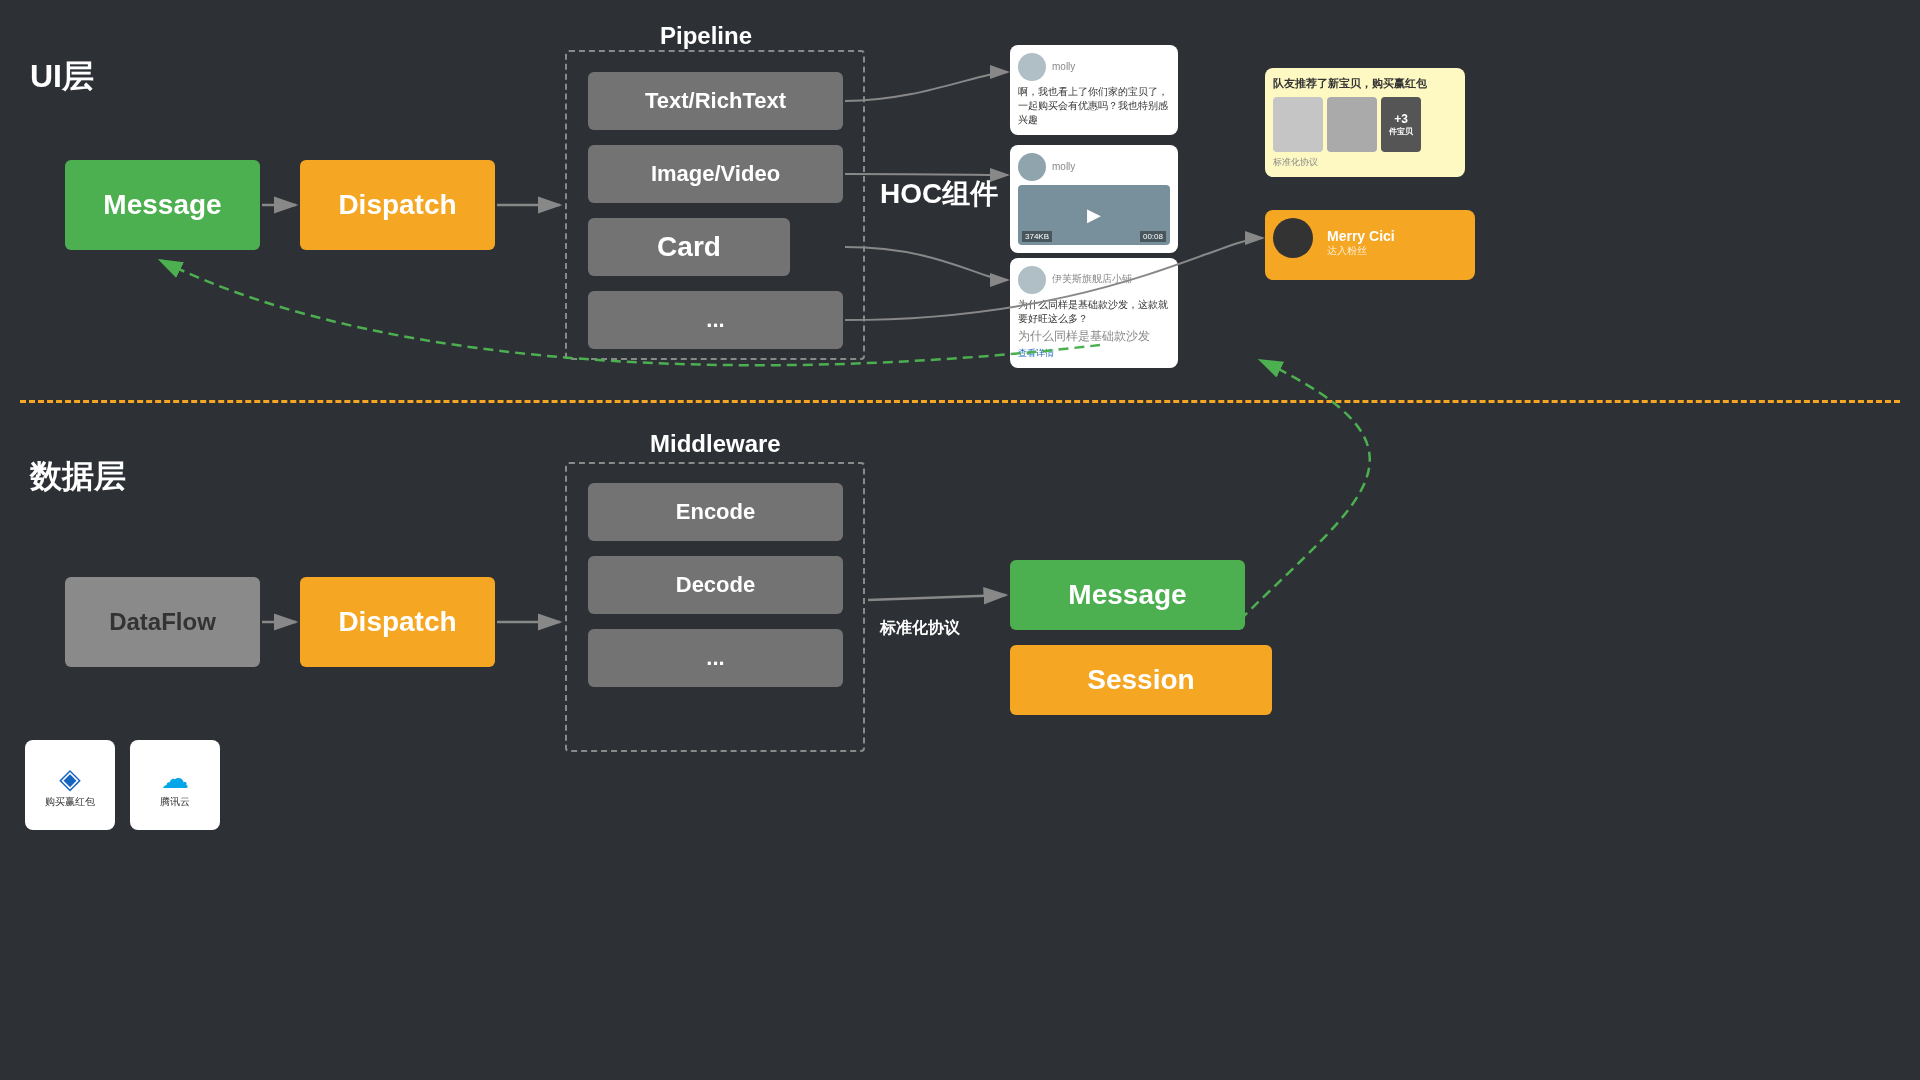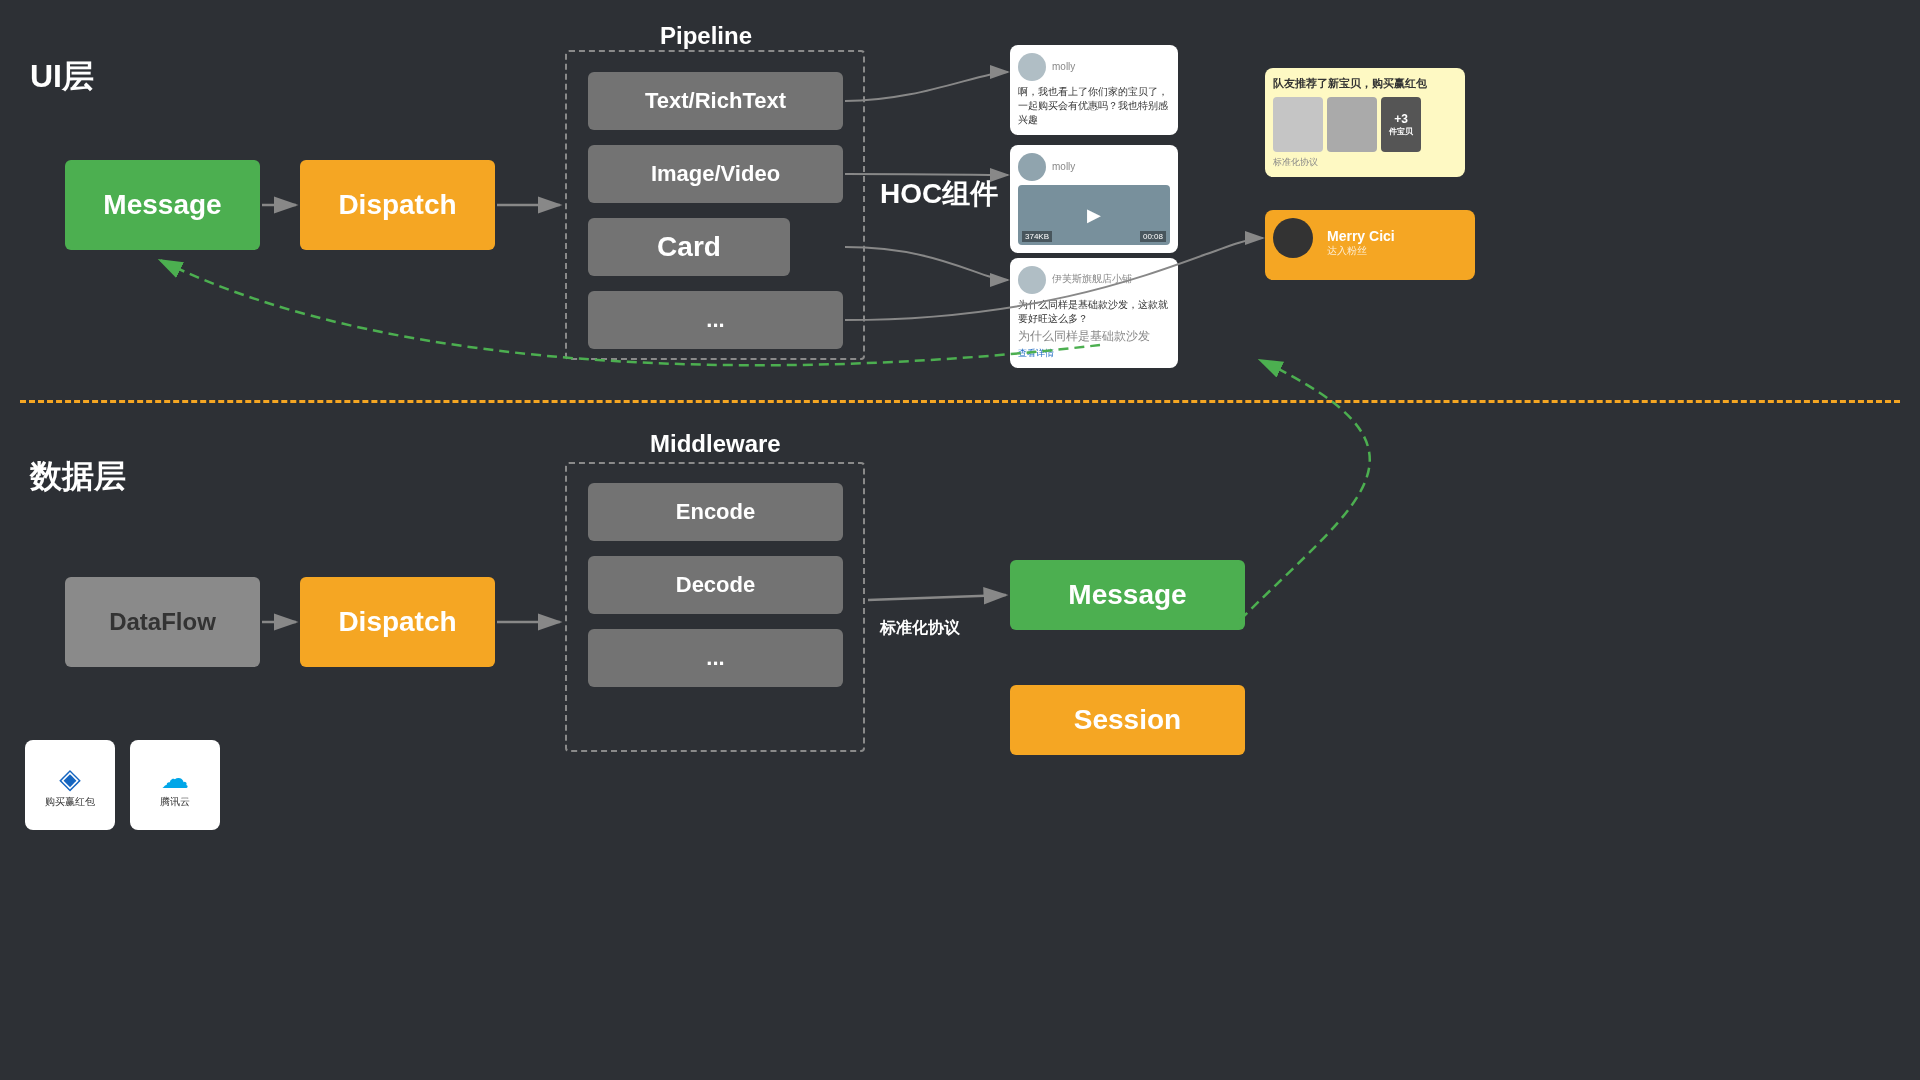--- a/index.html
+++ b/index.html
@@ -299,21 +299,21 @@
 <div class="box box-blue" style="left:588px; top:629px; width:255px; height:58px; font-size:22px;">...</div>
 
 <div class="box box-gray" style="left:65px; top:577px; width:195px; height:90px; font-size:24px; color:#333;">DataFlow</div>
 
 <div class="box box-orange" style="left:300px; top:577px; width:195px; height:90px;">Dispatch</div>
 
 <div class="hoc-label" style="left:880px; top:618px; font-size:16px;">标准化协议</div>
 
 <div class="box box-green" style="left:1010px; top:560px; width:235px; height:70px;">Message</div>
 
-<div class="box box-orange" style="left:1010px; top:645px; width:235px; height:70px;margin-top:40px;">Session</div>
+<div class="box box-orange" style="left:1010px; top:645px; width:262px; height:70px;">Session</div>
 
 <div class="logo-box" style="left:25px; top:740px;">
   <div style="text-align:center;">
     <div style="font-size:28px; color:#1565c0;">◈</div>
     <div class="logo-text">购买赢红包</div>
   </div>
 </div>
 <div class="logo-box" style="left:130px; top:740px;">
   <div style="text-align:center;">
     <div style="font-size:28px; color:#00a6e8;">☁</div>

